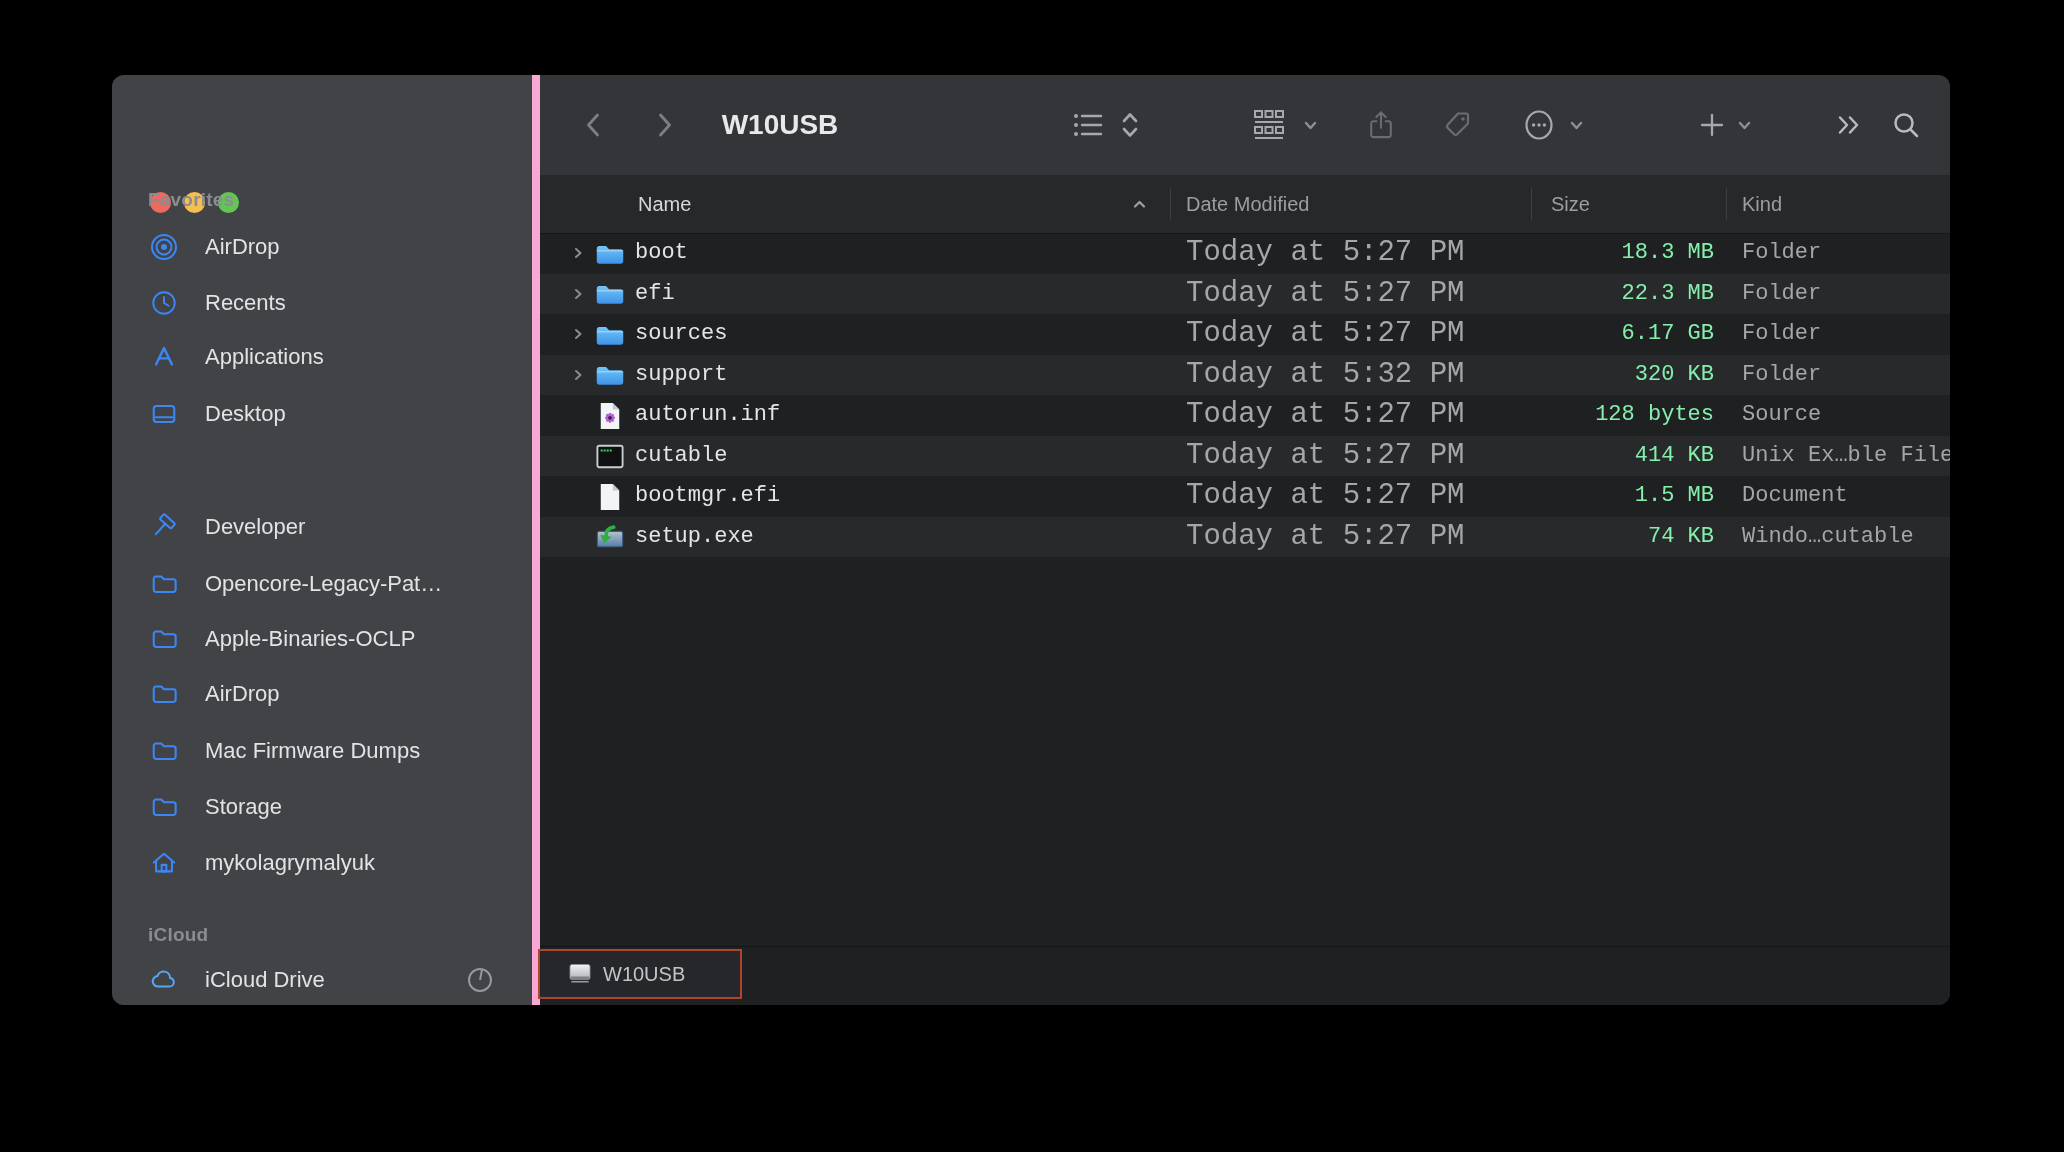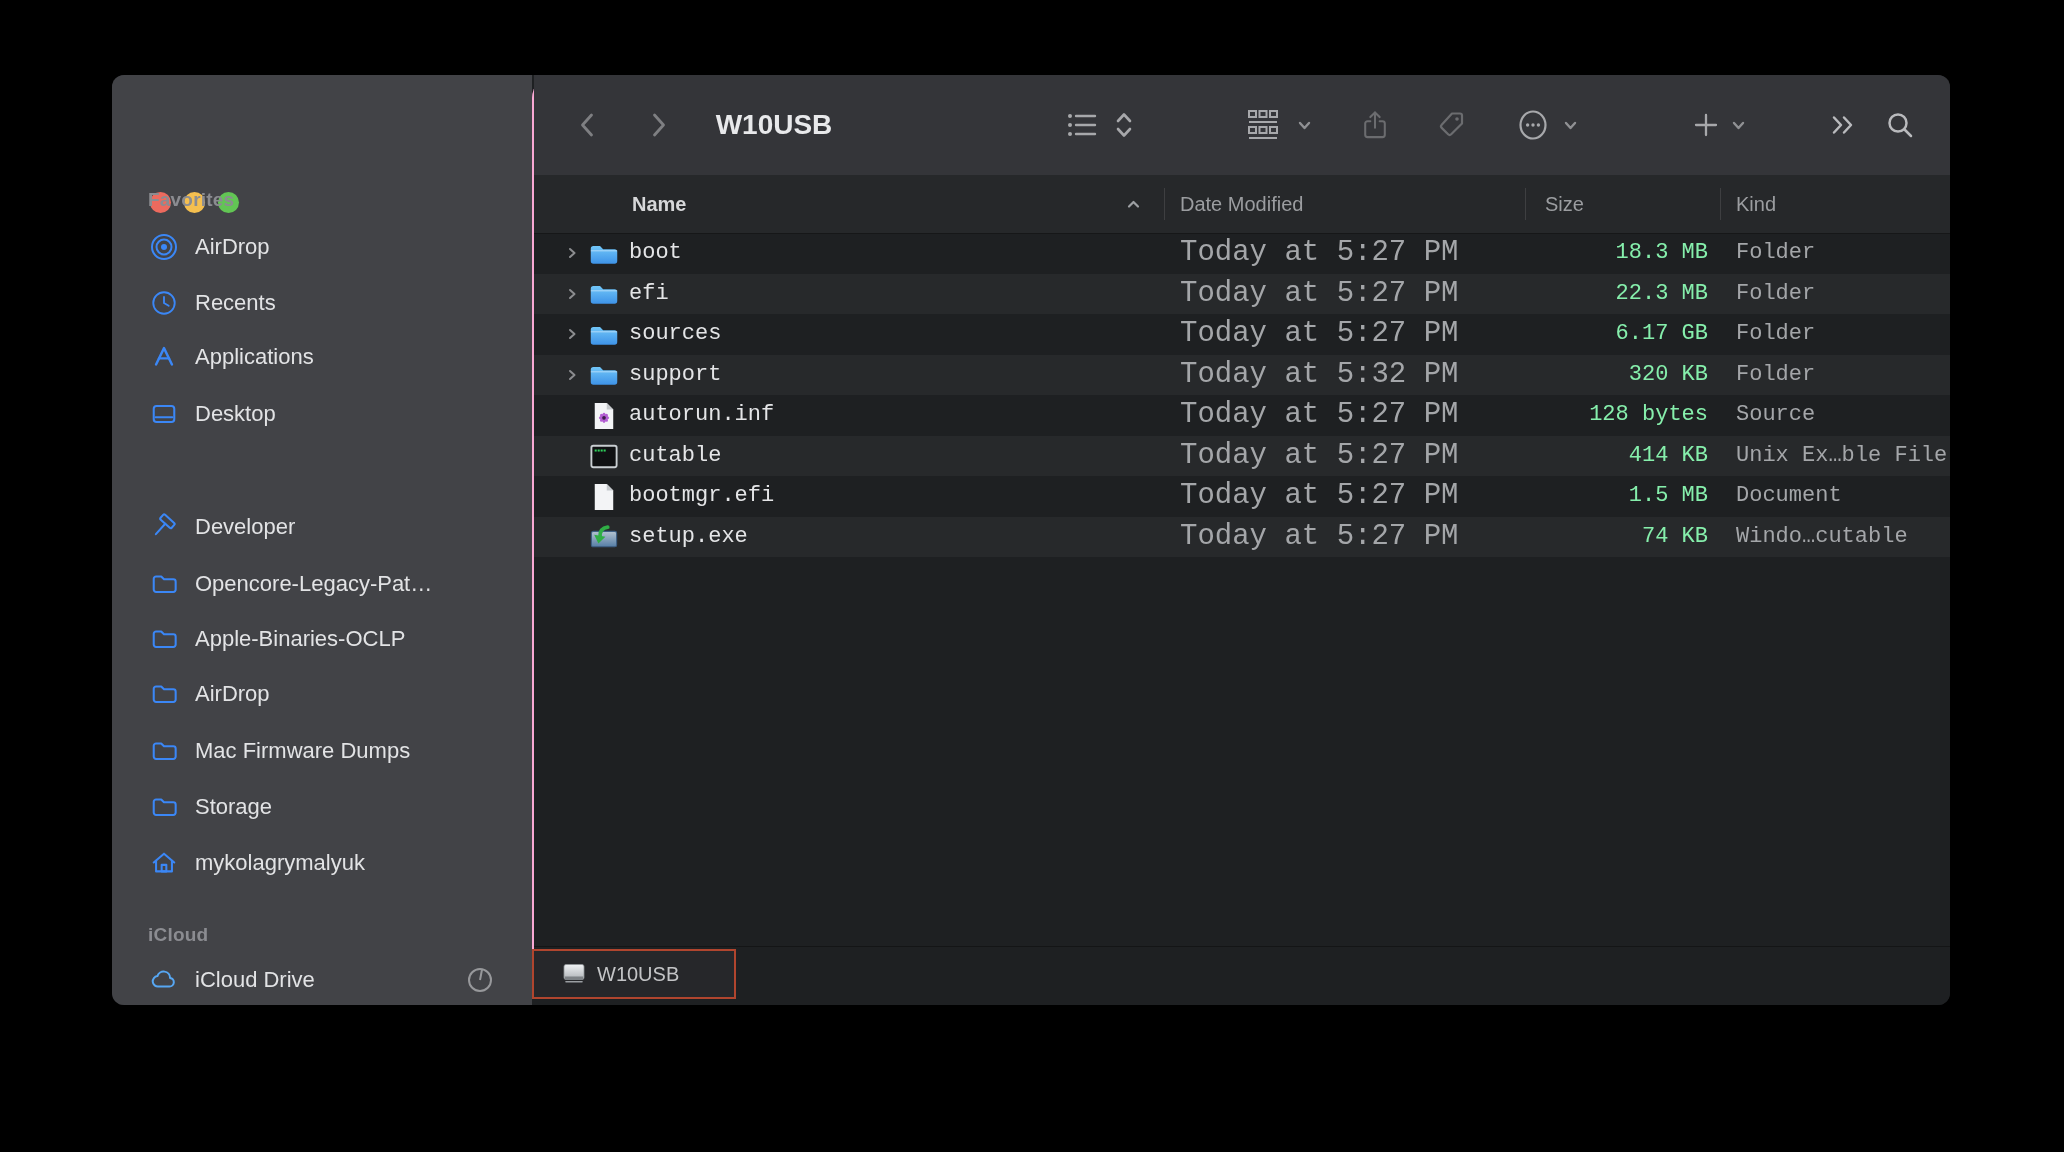--- a/index.html
+++ b/index.html
@@ -15,36 +15,36 @@
   
   .sidebar{position:absolute;left:0;top:0;bottom:0;width:420px;background:#424347;}
   .traffic{position:absolute;top:117px;left:38px;display:flex;gap:13px;}
   .dot{width:21px;height:21px;border-radius:50%;}
   .dot.red{background:#ed6a5e;}
   .dot.yellow{background:#f5bf4f;}
   .dot.green{background:#62c554;}
   .side-section{position:absolute;left:36px;font-size:19px;font-weight:700;color:#8b8c91;letter-spacing:.2px;}
   .side-item{position:absolute;left:0;width:420px;height:34px;display:flex;align-items:center;}
   .side-item .sicon{position:absolute;left:37px;width:30px;height:30px;display:flex;align-items:center;justify-content:center;color:#3b87f6;}
-  .side-item .slabel{position:absolute;left:83px;font-size:22px;color:#e2e3e5;white-space:nowrap;}
+  .side-item .slabel{position:absolute;left:93px;font-size:22px;color:#e2e3e5;white-space:nowrap;}
   .sync-pie{position:absolute;left:355px;top:892px;width:26px;height:26px;}
   
-  .content{position:absolute;left:420px;top:0;right:0;bottom:0;background:#1e2022;border-left:2px solid #f9a8d4;box-sizing:border-box;border-radius:23px;}
+  .content{position:absolute;left:420px;top:0;right:0;bottom:0;background:#1e2022;border-left:8px solid #f9a8d4;box-sizing:border-box;}
   
   .toolbar{position:absolute;left:0;right:0;top:0;height:100px;background:#343539;border-bottom:1px solid #1b1c1e;}
   .tbtn{position:absolute;display:flex;align-items:center;justify-content:center;color:#a7a8ab;background:none;border:none;padding:0;}
   .tbtn.dim{color:#6b6c6f;}
   .tbtn.navchev{color:#7e7f82;}
   .tbtn.smallchev{color:#8f9093;}
   .win-title{position:absolute;left:150px;top:0;width:180px;height:100px;line-height:100px;text-align:center;
     font-size:28px;font-weight:700;color:#e8e9eb;}
   
   .header-row{position:absolute;left:0;right:0;top:100px;height:58px;background:#26282a;border-bottom:1px solid #161718;}
   .hlabel{position:absolute;top:0;height:58px;line-height:58px;font-size:20px;color:#9b9da0;white-space:nowrap;}
-  .hlabel.sorted{color:#d6d7d9;font-weight:700;}
+  .hlabel.sorted{color:#d6d7d9;font-weight:400;}
   .hdivider{position:absolute;top:13px;height:32px;width:1px;background:#3e3f41;}
   .sortchev{position:absolute;left:592px;top:23px;color:#9da0a3;}
   
   .rows{position:absolute;left:0;right:0;top:158px;}
   .frow{position:relative;height:40.5px;font-family:Liberation Mono, monospace;}
   .frow:nth-child(even){background:#27292b;}
   .disc{position:absolute;left:31px;top:13px;color:#8b8c8f;}
   .ficon{position:absolute;left:55px;top:6px;width:30px;height:29px;display:flex;align-items:center;justify-content:center;}
   .fname{position:absolute;left:95px;top:0;height:40.5px;line-height:40.5px;font-size:22px;color:#e4e5e7;white-space:nowrap;}
   .fdate{position:absolute;left:646px;top:0;height:40.5px;line-height:40.5px;font-size:29px;color:#a4a6a9;white-space:nowrap;}

